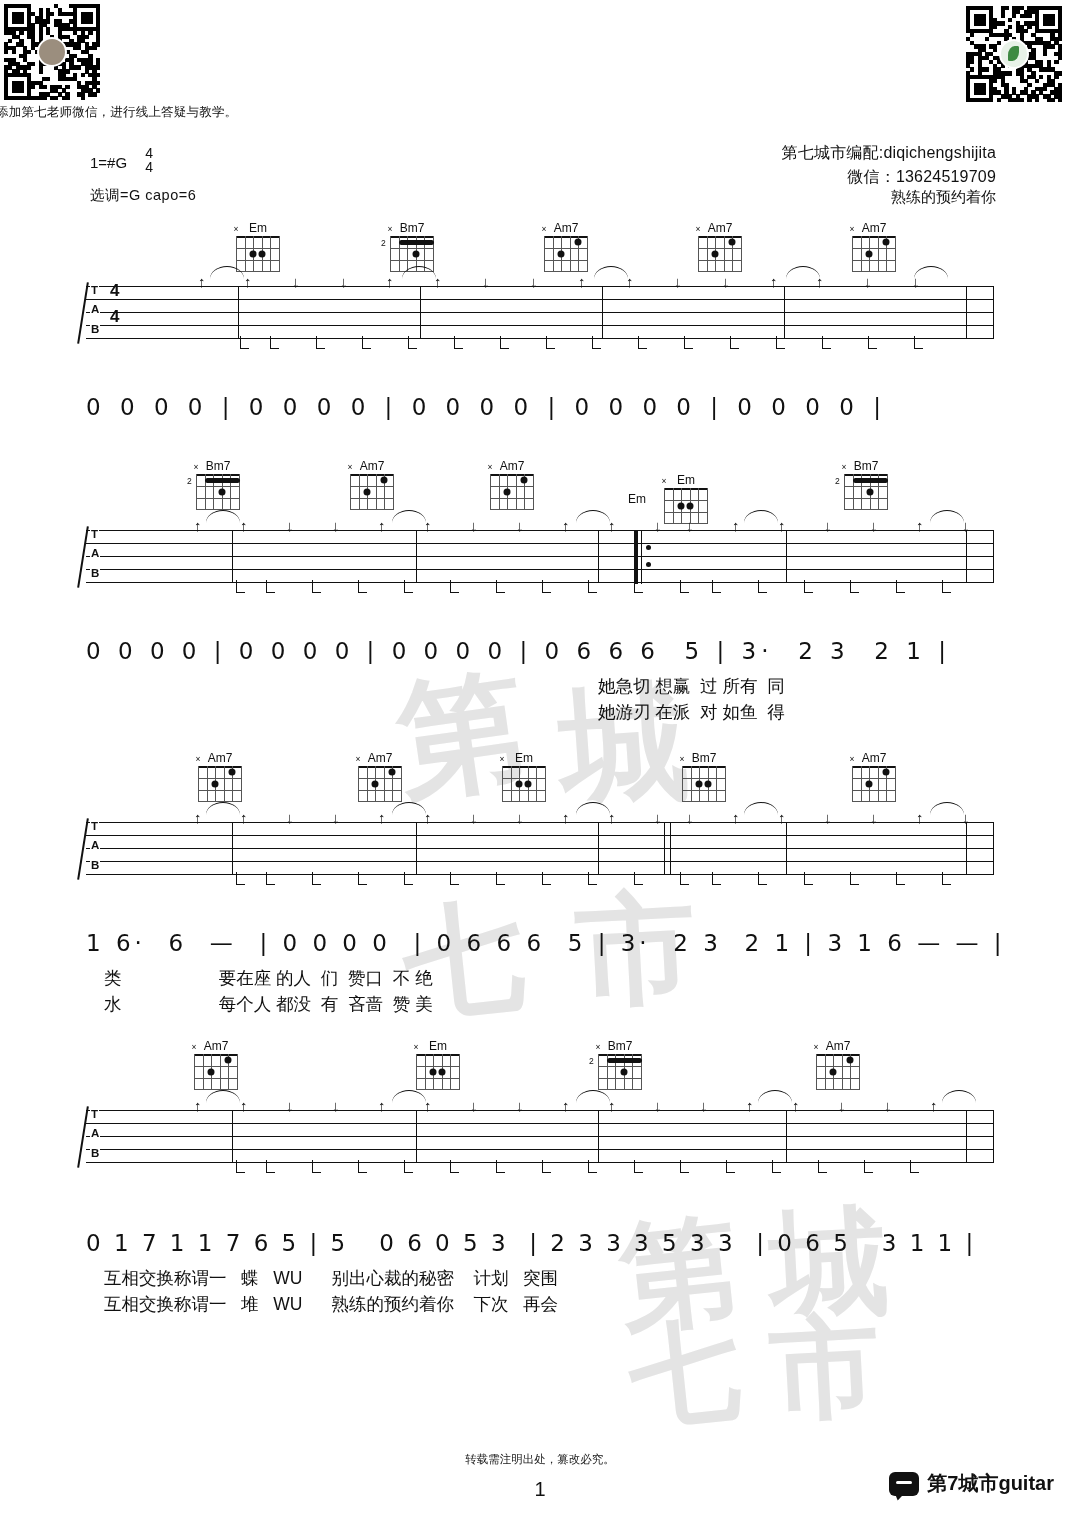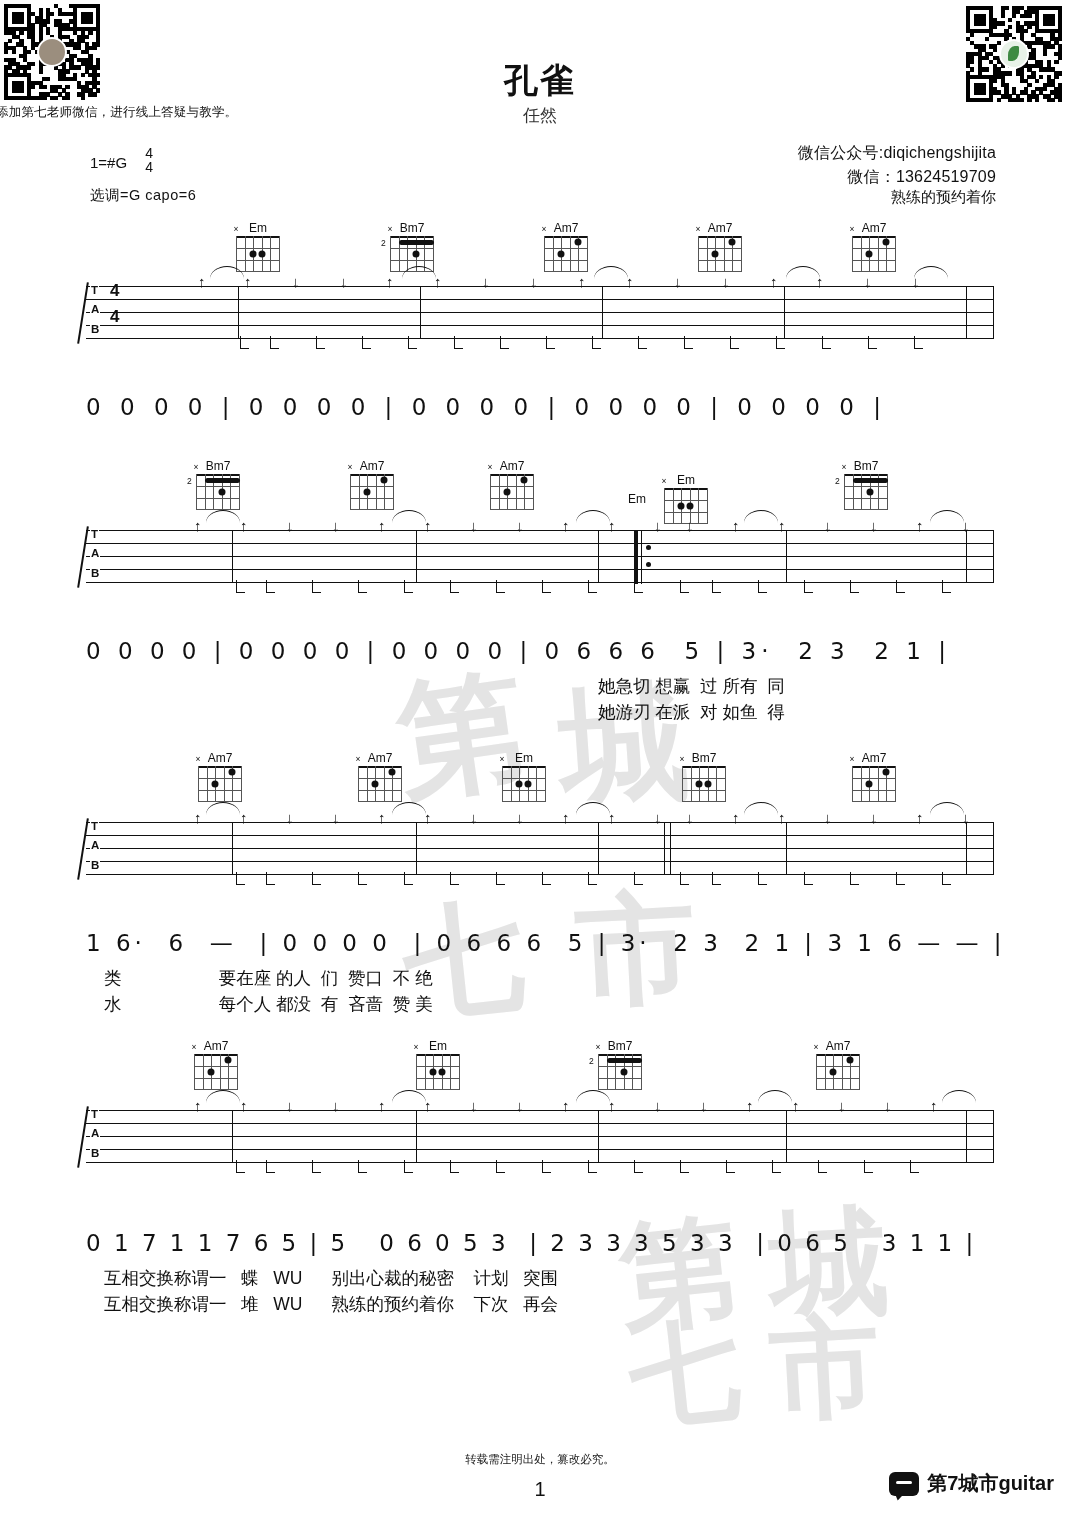--- a/index.html
+++ b/index.html
@@ -872,32 +872,30 @@
       <i class="cell" style="left:49.92px;top:92.16px;width:4.24px;height:4.24px"></i>
       <i class="cell" style="left:53.76px;top:92.16px;width:4.24px;height:4.24px"></i>
       <i class="cell" style="left:61.44px;top:92.16px;width:4.24px;height:4.24px"></i>
       <i class="cell" style="left:69.12px;top:92.16px;width:4.24px;height:4.24px"></i>
       <i class="cell" style="left:80.64px;top:92.16px;width:4.24px;height:4.24px"></i>
       <i class="cell" style="left:84.48px;top:92.16px;width:4.24px;height:4.24px"></i>
       <i class="cell" style="left:92.16px;top:92.16px;width:4.24px;height:4.24px"></i>
     <div class="qr-inner leaf"></div>
   </div>
 
-  <div class="title">孔雀</div>
-  <div class="artist">任然</div>
 
   <div class="keyline">
     <span>1=</span><span>#G</span>
     <span class="frac">
       <span class="num">4</span>
       <span class="den">4</span>
     </span>
   </div>
   <div class="capo">选调=G  capo=6</div>
-  <div class="wechat-pub">微信公众号:diqichengshijita</div>
+  <div class="wechat-pub">第七城市编配:diqichengshijita</div>
   <div class="wechat-num">微信：13624519709</div>
   <div class="maker">熟练的预约着你</div>
 
   <div class="wm wm1">第</div>
   <div class="wm wm2">城</div>
   <div class="wm wm3">七</div>
   <div class="wm wm4">市</div>
   <div class="wm wm5">第</div>
   <div class="wm wm6">城</div>
   <div class="wm wm7">七</div>

